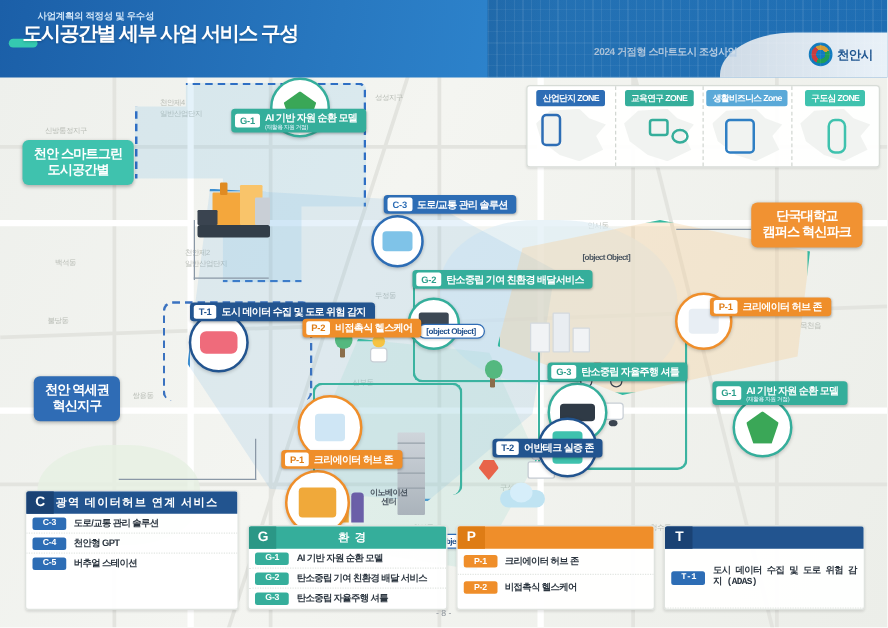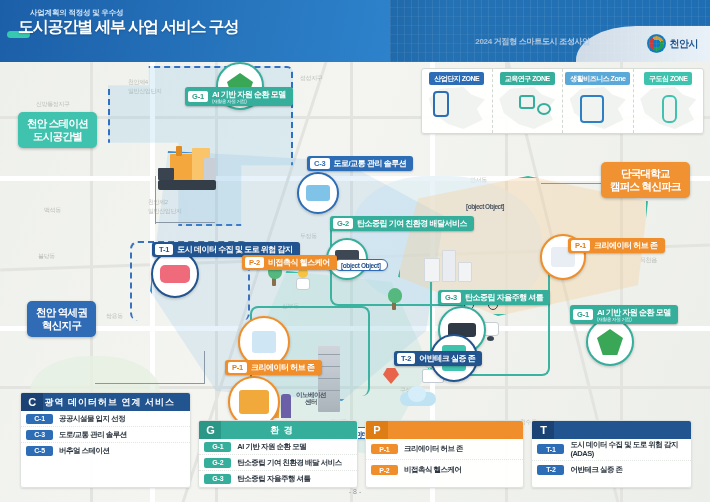--- a/index.html
+++ b/index.html
@@ -412,21 +412,21 @@
     <div class="poi-label" style="left:296px;top:336px;white-space:pre;line-height:1.05;">이노베이션
 센터</div>
 
     <div class="leader" style="left:155px;top:120px;width:1.4px;height:48px;"></div>
     <div class="leader" style="left:155px;top:166px;width:60px;height:1.4px;"></div>
     <div class="leader" style="left:95px;top:327px;width:110px;height:1.4px;"></div>
     <div class="leader" style="left:204px;top:295px;width:1.4px;height:33px;"></div>
     <div class="leader" style="left:541px;top:127px;width:60px;height:1.4px;"></div>
 
     <div class="tag tag-teal" style="left:18px;top:56px;">
-      <span>천안 스테이션</span><br>
+      <span>천안 스마트그린</span><br>
       <span>도시공간별</span>
     </div>
     <div class="tag tag-blue" style="left:27px;top:245px;">
       <span>천안 역세권</span><br>
       <span>혁신지구</span>
     </div>
     <div class="tag tag-orange" style="left:601px;top:106px;">
       <span>단국대학교</span><br>
       <span>캠퍼스 혁신파크</span>
     </div>
@@ -520,26 +520,26 @@
     </div>
 
     <div class="legend-row" style="top:336px;">
 
       <div class="lg lg-c">
         <div class="lg-head h-c">
           <span class="k">C</span>
           <span class="t">광역 데이터허브 연계 서비스</span>
         </div>
         <div class="lg-item">
-          <span class="code cd-c">C-1</span>
-          <span class="nm">공공시설물 입지 선정</span>
-        </div>
-        <div class="lg-item">
           <span class="code cd-c">C-3</span>
           <span class="nm">도로/교통 관리 솔루션</span>
+        </div>
+        <div class="lg-item">
+          <span class="code cd-c">C-4</span>
+          <span class="nm">천안형 GPT</span>
         </div>
         <div class="lg-item">
           <span class="code cd-c">C-5</span>
           <span class="nm">버추얼 스테이션</span>
         </div>
       </div>
 
       <div class="lg lg-g">
         <div class="lg-head h-g">
           <span class="k">G</span>
@@ -570,21 +570,21 @@
         <div class="lg-item" style="padding:5px;">
           <span class="code cd-p">P-2</span>
           <span class="nm">비접촉식 헬스케어</span>
         </div>
       </div>
 
       <div class="lg lg-t">
         <div class="lg-head h-t">
           <span class="k">T</span>
         </div>
-        <div class="lg-item" style="padding:1px 5px;">
+        <div class="lg-item" style="padding:14px 5px;font-family:Liberation Mono, monospace;">
           <span class="code cd-t">T-1</span>
           <span class="nm" style="white-space:normal;">도시 데이터 수집 및 도로 위험 감지 (ADAS)</span>
         </div>
         <div class="lg-item" style="padding:4px 5px;">
           <span class="code cd-t">T-2</span>
           <span class="nm">어반테크 실증 존</span>
         </div>
       </div>
 
     </div>

